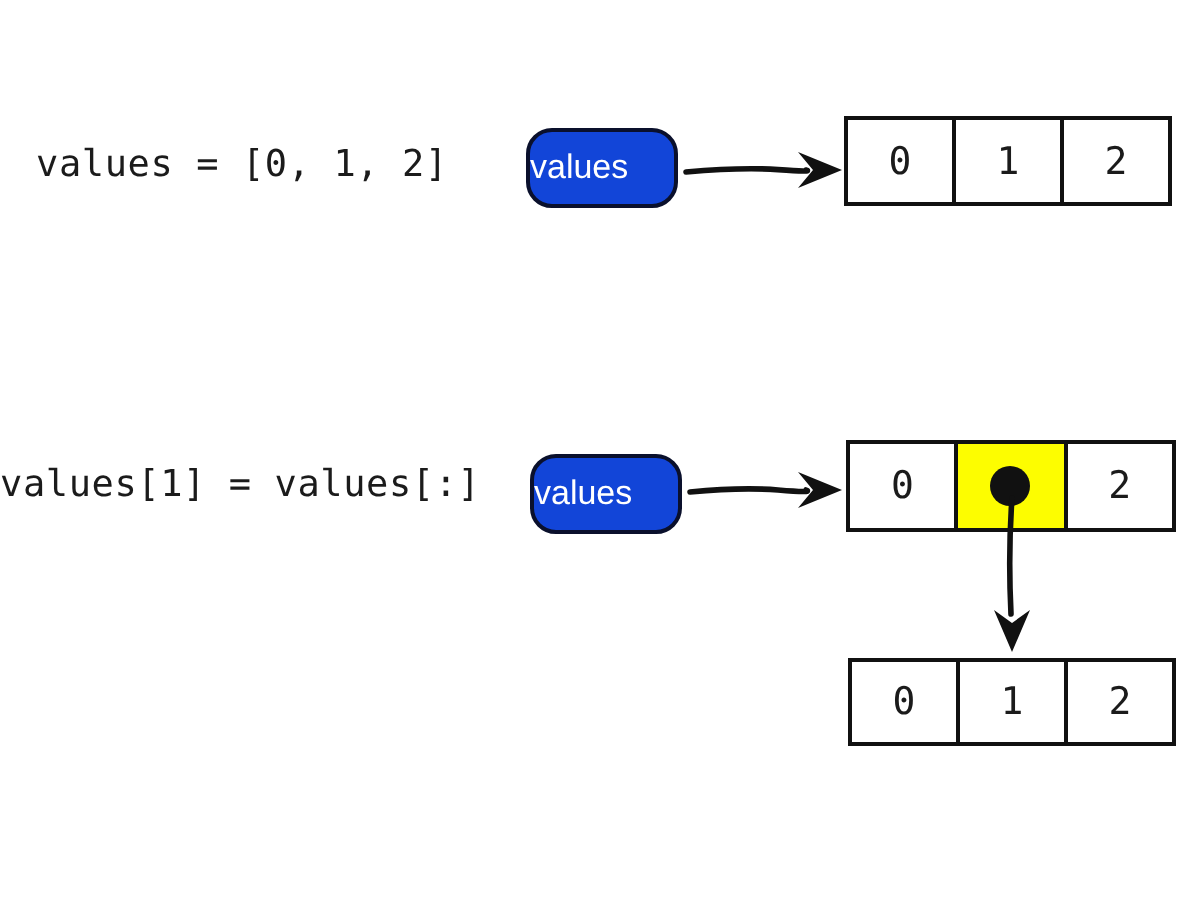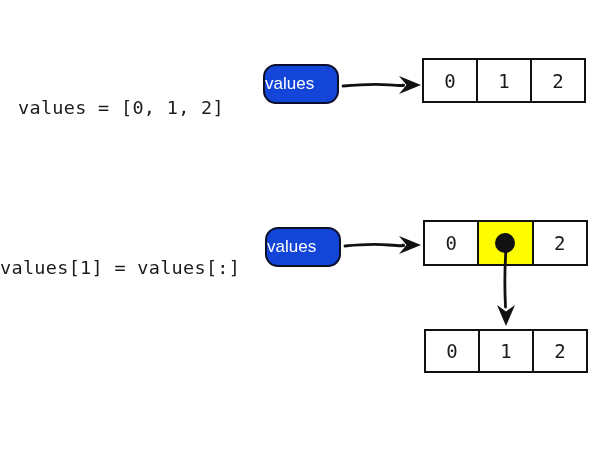--- a/index.html
+++ b/index.html
@@ -11,21 +11,20 @@
     overflow: hidden;
     font-family: "DejaVu Sans Mono", monospace;
   }
   .code {
     position: absolute;
     font-family: "DejaVu Sans Mono", monospace;
     font-size: 18.5px;
     letter-spacing: 0.3px;
     color: var(--code-text, #1b1b1b);
     white-space: pre;
-    margin-top: 25px;
   }
   .code1 { left: 18px; top: 72px; }
   .code2 { left: 0; top: 232px; }
   .badge {
     position: absolute;
     width: 72px;
     height: 36px;
     background: var(--badge-fill, #1245d8);
     border: 2.6px solid var(--badge-border, #0a102c);
     border-radius: 13px;

